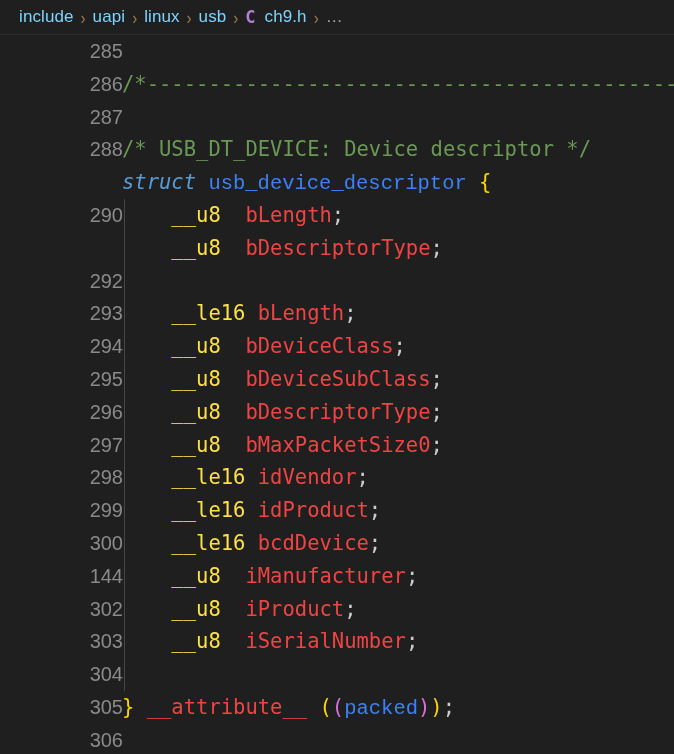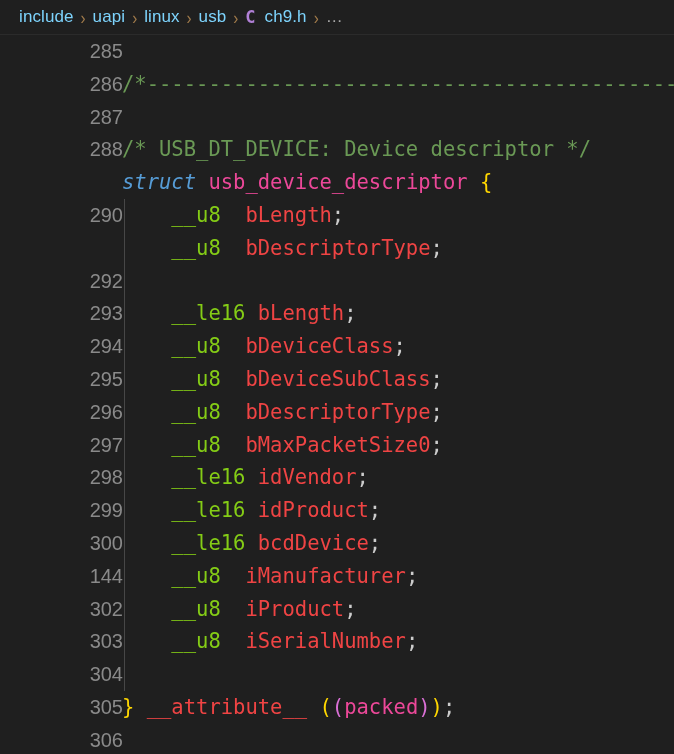--- a/index.html
+++ b/index.html
@@ -93,23 +93,23 @@
   #indent-guide {
     position: absolute;
     left: 124px;
     width: 1px;
     background: #474747;
   }
 
   
   .t-comment  { color: #6a9955; }
   .t-keyword  { color: #569cd6; font-style: italic; }
-  .t-type     { color: #ec4899; }
+  .t-type     { color: #3b82f6; font-family: Liberation Mono, monospace; }
   .t-var      { color: #ef4444; }
-  .t-plain    { color: #84cc16; }
+  .t-plain    { color: #fde047; }
   .t-punc     { color: #cccccc; }
   .t-br1      { color: #ffd700; }
   .t-br2      { color: #da70d6; }
 </style>
 </head>
 <body>
 
 <div id="breadcrumb-bar">
     <span class="crumb">include</span>
     <span class="crumb-sep">›</span>

